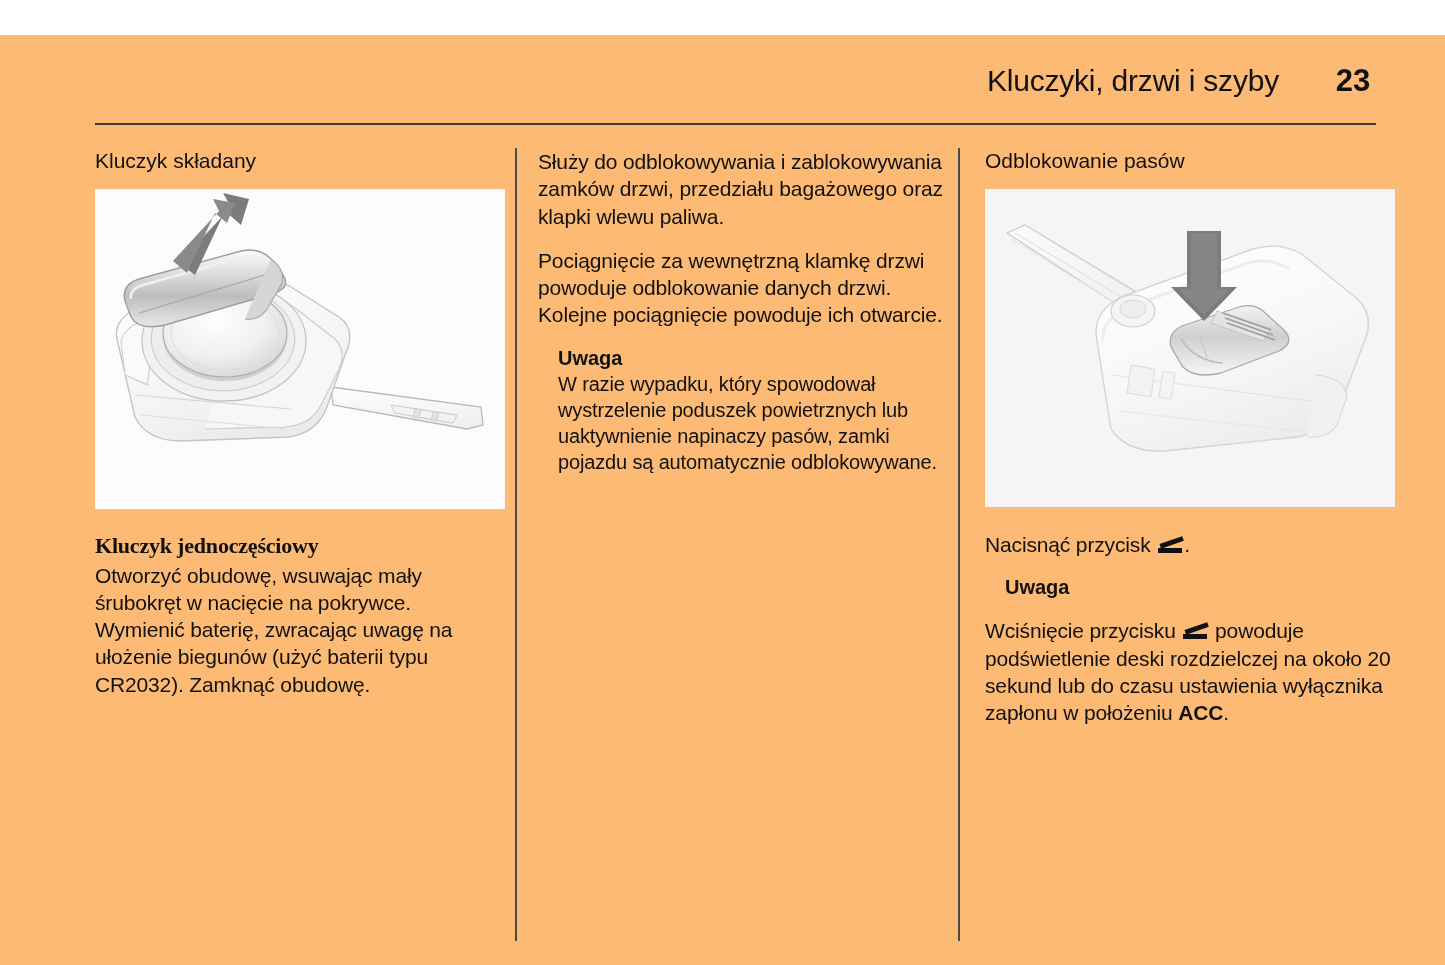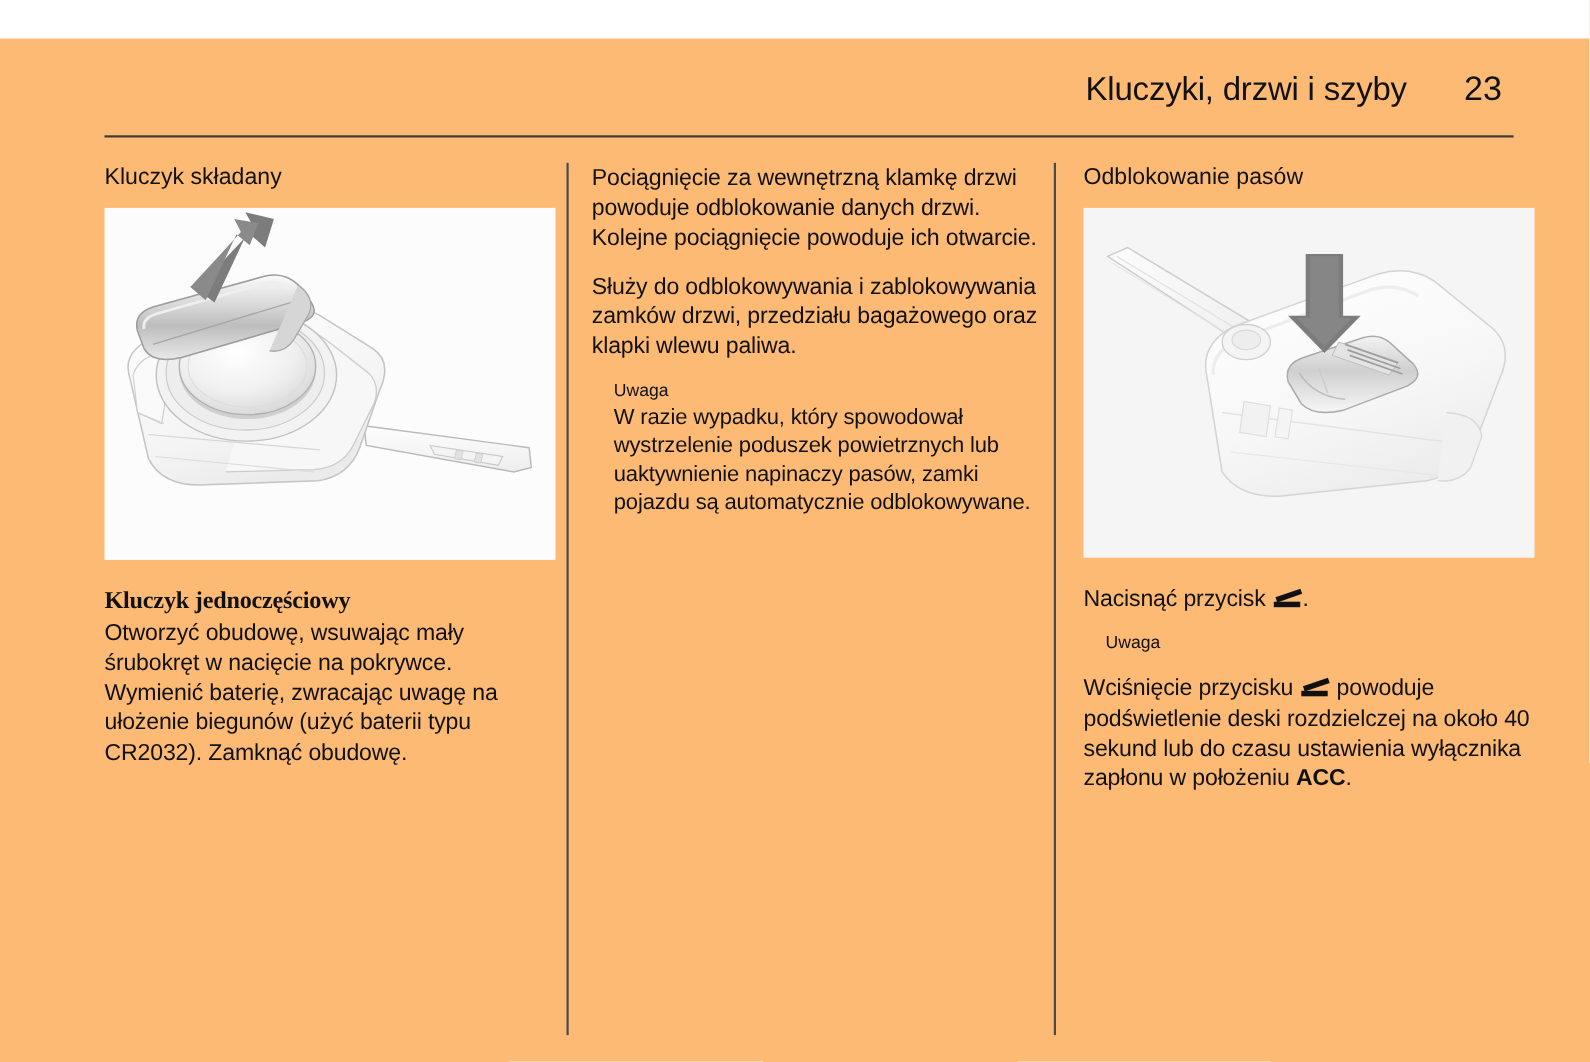--- a/index.html
+++ b/index.html
@@ -37,25 +37,25 @@
   }
   .header-title {
     font-size: 30px;
     font-weight: 400;
     letter-spacing: -0.2px;
     color: #111;
     white-space: nowrap;
   }
   .header-pageno {
     font-size: 31px;
-    font-weight: 400;
+    font-weight: 700;
     color: #111;
     margin-left: 52px;
     min-width: 44px;
-    text-align: left;
+    text-align: center;
   }
   .header-rule {
     position: absolute;
     left: 95px;
     top: 88px;
     width: 1281px;
     height: 2px;
     background: #3a3a3a;
   }
 
@@ -119,22 +119,22 @@
     letter-spacing: -0.15px;
   }
   p.body:last-child { margin-bottom: 0; }
 
   .note {
     margin: 0 0 17px 0;
     padding-left: 20px;
   }
   .note-title {
     margin: 0;
-    font-size: 16px;
-    font-weight: 400;
+    font-size: 20px;
+    font-weight: 700;
     line-height: 1.25;
     color: #111;
   }
   .note-body {
     margin: 0;
     font-size: 20px;
     line-height: 1.30;
     color: #111;
     letter-spacing: -0.15px;
   }
@@ -270,22 +270,22 @@
           </g>
         </svg>
       </div>
 
 
       <h3 class="sub-title">Kluczyk jednoczęściowy</h3>
       <p class="body">Otworzyć obudowę, wsuwając mały śrubokręt w nacięcie na pokrywce. Wymienić baterię, zwracając uwagę na ułożenie biegunów (użyć baterii typu CR2032). Zamknąć obudowę.</p>
     </div>
 
     <div class="col col-2">
+      <p class="body">Służy do odblokowywania i zablokowywania zamków drzwi, przedziału bagażowego oraz klapki wlewu paliwa.</p>
       <p class="body">Pociągnięcie za wewnętrzną klamkę drzwi powoduje odblokowanie danych drzwi. Kolejne pociągnięcie powoduje ich otwarcie.</p>
-      <p class="body">Służy do odblokowywania i zablokowywania zamków drzwi, przedziału bagażowego oraz klapki wlewu paliwa.</p>
 
       <div class="note">
         <p class="note-title">Uwaga</p>
         <p class="note-body">W razie wypadku, który spowodował wystrzelenie poduszek powietrznych lub uaktywnienie napinaczy pasów, zamki pojazdu są automatycznie odblokowywane.</p>
       </div>
     </div>
 
     <div class="col col-3">
       <h4 class="plain-title">Odblokowanie pasów</h4>
 
@@ -348,18 +348,18 @@
 
       <p class="body">
         <span>Nacisnąć przycisk </span><span class="glyph-unlock"><span class="diag"></span><span class="bar"></span></span><span>.</span>
       </p>
 
       <div class="note">
         <p class="note-title">Uwaga</p>
       </div>
 
       <p class="body">
-        <span>Wciśnięcie przycisku </span><span class="glyph-unlock"><span class="diag"></span><span class="bar"></span></span><span> powoduje podświetlenie deski rozdzielczej na około 40 sekund lub do czasu ustawienia wyłącznika zapłonu w położeniu </span><b class="bold-inline">ACC</b><span>.</span>
+        <span>Wciśnięcie przycisku </span><span class="glyph-unlock"><span class="diag"></span><span class="bar"></span></span><span> powoduje podświetlenie deski rozdzielczej na około 20 sekund lub do czasu ustawienia wyłącznika zapłonu w położeniu </span><b class="bold-inline">ACC</b><span>.</span>
       </p>
     </div>
 
   </div>
 </div>
 
 </body></html>

